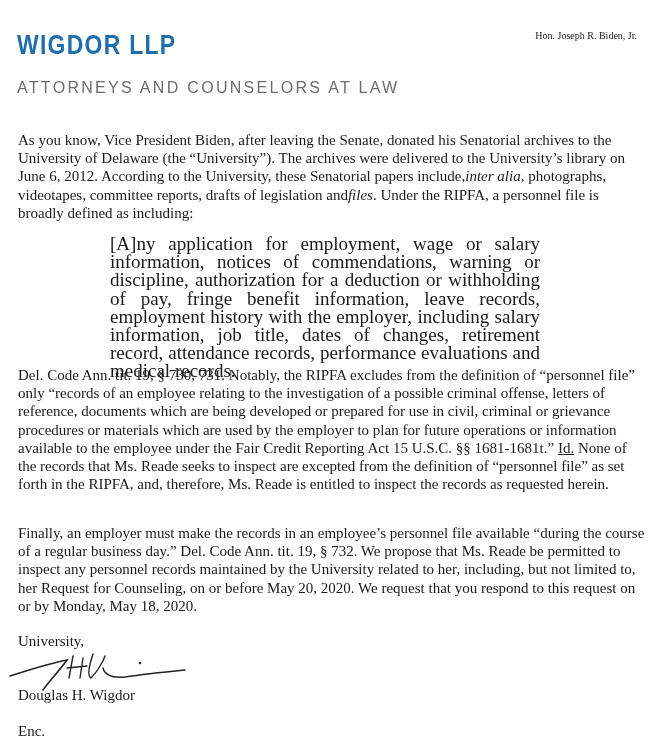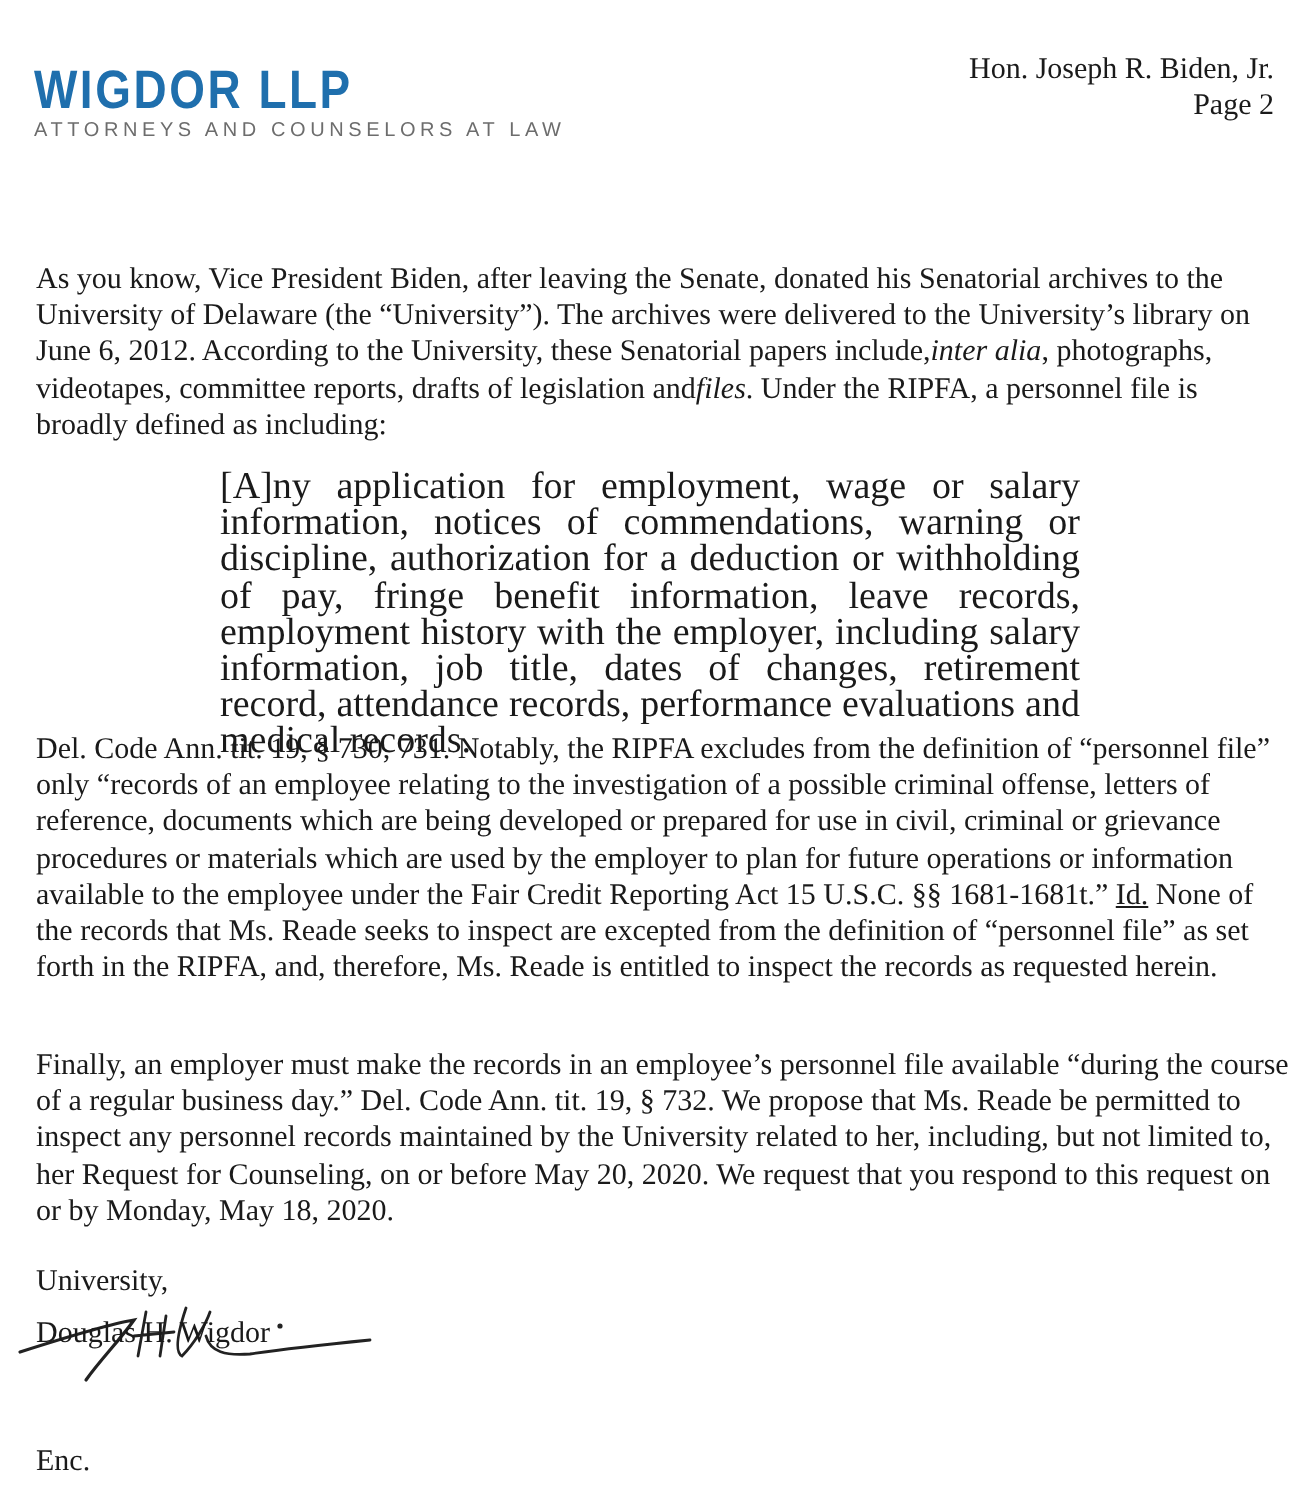--- a/index.html
+++ b/index.html
@@ -7,26 +7,26 @@
     .serif { font-family: "Liberation Serif", "DejaVu Serif", serif; }
     .logo { position: absolute; left: 17px; top: 30px; }
     .logo-name {
       font-family: "Liberation Sans", "DejaVu Sans", sans-serif;
       font-weight: bold; font-size: 27px; color: #1f6fad;
       letter-spacing: 1.5px; transform: scaleX(0.85); transform-origin: left top;
       line-height: 30px; display: block; white-space: nowrap;
     }
     .logo-tag {
       font-family: "Liberation Sans", "DejaVu Sans", sans-serif;
-      font-size: 10px; color: #6d6d6d; letter-spacing: 2.3px;
-      margin-top: 0; display: block; white-space: nowrap;
+      font-size: 16px; color: #6d6d6d; letter-spacing: 2.3px;
+      margin-top: 19px; display: block; white-space: nowrap;
     }
     .header-right {
       position: absolute; right: 20px; top: 27px; text-align: right;
-      font-size: 15px; line-height: 17.5px;
+      font-size: 10px; line-height: 17.5px;
     }
     .para {
       position: absolute; left: 18px; width: 630px;
       font-size: 15px; line-height: 18.2px;
     }
     .quote {
       position: absolute; left: 110px; width: 430px;
       font-size: 19px; line-height: 18.2px; text-align: justify; font-family: Liberation Serif, serif;
     }
     .underline { text-decoration: underline; }
@@ -36,35 +36,34 @@
 </head>
 <body class="serif">
 
 <div class="logo">
   <span class="logo-name">WIGDOR LLP</span>
   <span class="logo-tag">ATTORNEYS AND COUNSELORS AT LAW</span>
 </div>
 
 <div class="header-right">
   <div>Hon. Joseph R. Biden, Jr.</div>
-  <div>Page 2</div>
 </div>
 
 <div class="para" style="top:131px;"><span>As you know, Vice President Biden, after leaving the Senate, donated his Senatorial archives to the University of Delaware (the “University”).  The archives were delivered to the University’s library on June 6, 2012.  According to the University, these Senatorial papers include,</span><i>inter alia</i><span>, photographs, videotapes, committee reports, drafts of legislation and</span><i>files</i><span>.  Under the RIPFA, a personnel file is broadly defined as including:</span></div>
 
 <div class="quote" style="top:235px;">[A]ny application for employment, wage or salary information, notices of commendations, warning or discipline, authorization for a deduction or withholding of pay, fringe benefit information, leave records, employment history with the employer, including salary information, job title, dates of changes, retirement record, attendance records, performance evaluations and medical records.</div>
 
 <div class="para" style="top:366px;"><span>Del. Code Ann. tit. 19, § 730, 731.  Notably, the RIPFA excludes from the definition of “personnel file” only “records of an employee relating to the investigation of a possible criminal offense, letters of reference, documents which are being developed or prepared for use in civil, criminal or grievance procedures or materials which are used by the employer to plan for future operations or information available to the employee under the Fair Credit Reporting Act 15 U.S.C. §§ 1681-1681t.”  </span><span class="underline">Id.</span><span>  None of the records that Ms. Reade seeks to inspect are excepted from the definition of “personnel file” as set forth in the RIPFA, and, therefore, Ms. Reade is entitled to inspect the records as requested herein.</span></div>
 
 <div class="para" style="top:524px;">Finally, an employer must make the records in an employee’s personnel file available “during the course of a regular business day.”  Del. Code Ann. tit. 19, § 732.  We propose that Ms. Reade be permitted to inspect any personnel records maintained by the University related to her, including, but not limited to, her Request for Counseling, on or before May 20, 2020.  We request that you respond to this request on or by Monday, May 18, 2020.</div>
 
 <div class="sig-block" style="top:632px;">University,</div>
 
 <svg class="signature" width="200" height="45" viewBox="0 0 200 45">
   <path d="M5 28 C 30 20, 50 14, 62 12 C 55 22, 45 32, 38 42" stroke="#222" stroke-width="1.6" fill="none" stroke-linecap="round"></path>
   <path d="M64 30 L 68 8 M 75 30 L 78 10 M 62 20 L 82 18" stroke="#222" stroke-width="1.4" fill="none" stroke-linecap="round"></path>
   <path d="M88 6 C 84 18, 82 28, 86 30 C 92 24, 98 14, 100 8 M 98 20 C 100 28, 108 30, 120 29 C 140 26, 160 24, 180 22" stroke="#222" stroke-width="1.4" fill="none" stroke-linecap="round"></path>
   <circle cx="135" cy="15" r="1.3" fill="#222"></circle>
 </svg>
 
-<div class="sig-block" style="top:658px;">Douglas H. Wigdor</div>
+<div class="sig-block" style="top:686px;">Douglas H. Wigdor</div>
 
 <div class="sig-block" style="top:722px;">Enc.</div>
 
 </body></html>

